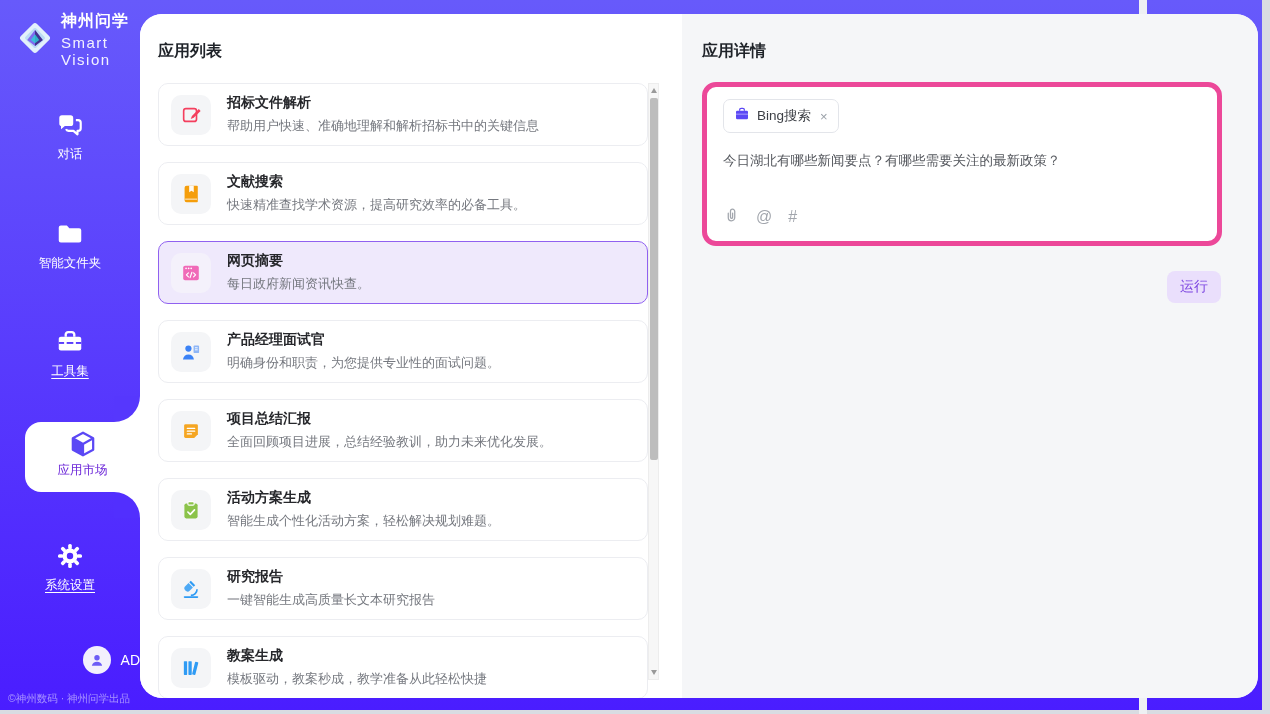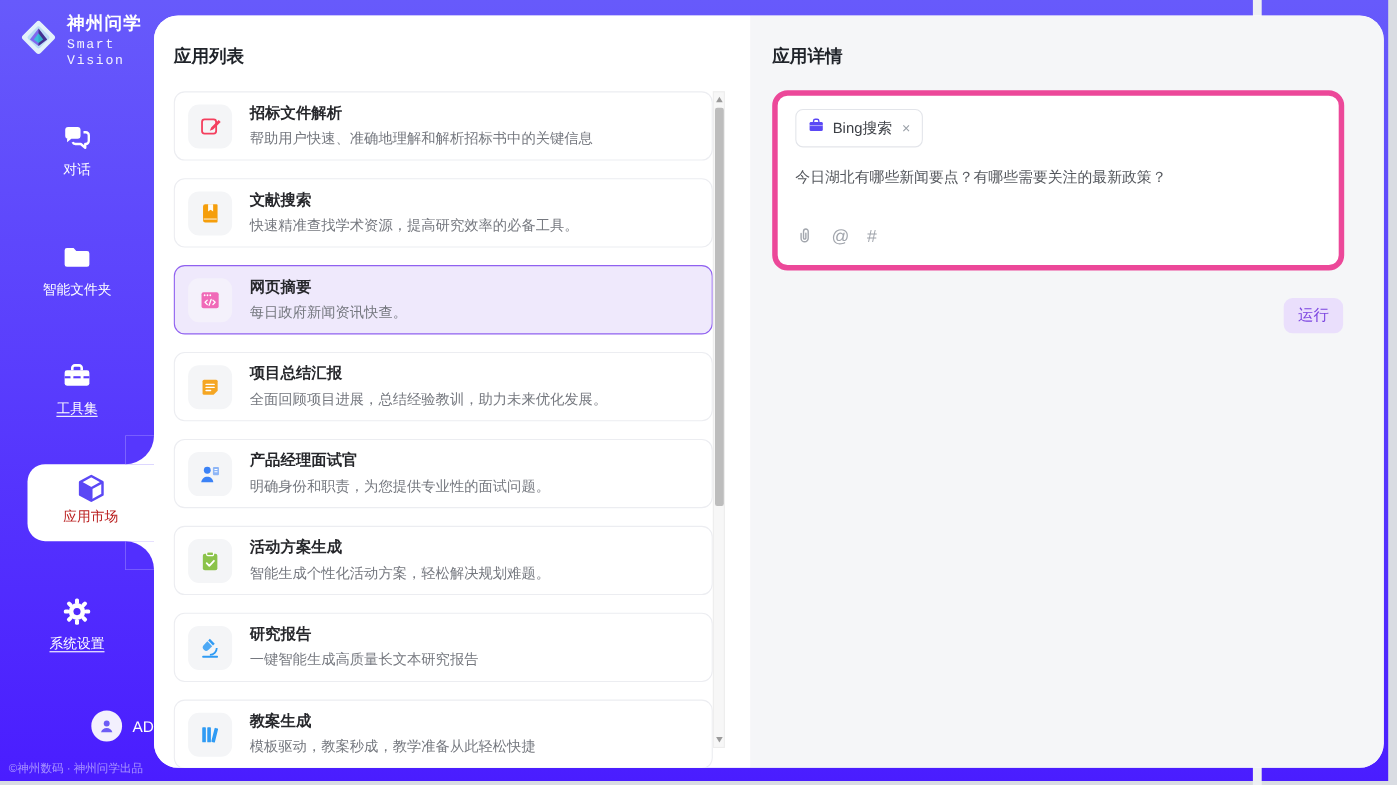--- a/index.html
+++ b/index.html
@@ -13,30 +13,30 @@
   .right-strip { position:absolute; right:0; top:0; width:8px; height:714px; background:#eef0f3; }
 
   
   .content { position:absolute; left:140px; top:14px; width:1118px; height:684px;
     background:#fff; border-radius:22px; overflow:hidden; display:flex; }
 
   
   .sidebar { position:absolute; left:0; top:0; width:140px; height:714px; z-index:3; color:#fff; }
   .logo { position:absolute; left:16px; top:11px; display:flex; align-items:center; gap:7px; }
   .logo-text b { display:block; font-size:16px; letter-spacing:1px; }
-  .logo-text span { display:block; font-size:12px; letter-spacing:1.5px; opacity:.92; margin-top:2px;font-family:Liberation Mono, monospace; }
+  .logo-text span { display:block; font-size:15px; letter-spacing:1.5px; opacity:.92; margin-top:2px; }
   .nav-item { position:absolute; left:0; width:140px; text-align:center; cursor:pointer; }
   .nav-icon { display:block; margin:0 auto 6px; width:30px; height:30px; }
   .nav-label { font-size:12.5px; color:#fff; }
   .nav-label.u { text-decoration:underline; text-underline-offset:3px; }
 
   .nav-tab-active { position:absolute; left:25px; top:422px; width:115px; height:70px;
     background:#fff; border-radius:16px 0 0 16px; text-align:center; cursor:pointer; }
   .nav-tab-active .nav-icon { margin-top:7px; margin-bottom:3px; }
-  .nav-tab-active .nav-label { color:#b91c1c; }
+  .nav-tab-active .nav-label { color:#6d28d9; }
   .curve { position:absolute; right:0; width:26px; height:26px; background:#fff; }
   .curve.top { top:-26px; } .curve.bot { bottom:-26px; }
   .curve.top::after { content:''; position:absolute; inset:0; background:#5637fd; border-bottom-right-radius:26px; }
   .curve.bot::after { content:''; position:absolute; inset:0; background:#522ffe; border-top-right-radius:26px; }
 
   .user-row { position:absolute; left:0; top:646px; width:140px; display:flex; align-items:center; justify-content:flex-end; gap:10px; cursor:pointer; }
   .avatar-circle { width:28px; height:28px; border-radius:50%; background:#f3f0fd; display:flex; align-items:center; justify-content:center; }
   .user-name { font-size:14px; color:#fff; }
   .copyright { position:absolute; left:8px; bottom:8px; font-size:10.5px; color:rgba(255,255,255,.5); white-space:nowrap;margin-top:16px; }
 
@@ -221,44 +221,44 @@
               <path d="M9.2 11.8L7 14l2.2 2.2M14.8 11.8L17 14l-2.2 2.2M13 11.2l-2 5.8" stroke="#fff" stroke-width="1.3" fill="none" stroke-linecap="round" stroke-linejoin="round"></path>
             </svg>
           </span>
           <div>
             <div class="card-name">网页摘要</div>
             <div class="card-desc">每日政府新闻资讯快查。</div>
           </div>
         </div>
 
         <div class="card">
-          <span class="tile" style="color:#f5a623">
-            <svg width="22" height="22" viewBox="0 0 24 24">
-              <path d="M4.5 6A1.5 1.5 0 016 4.5h12A1.5 1.5 0 0119.5 6v9.5l-4 4H6A1.5 1.5 0 014.5 18z" fill="currentColor"></path>
-              <path d="M8 9.2h8M8 12.2h8M8 15.2h4.5" stroke="#fff" stroke-width="1.4" stroke-linecap="round"></path>
-            </svg>
-          </span>
-          <div>
-            <div class="card-name">项目总结汇报</div>
-            <div class="card-desc">全面回顾项目进展，总结经验教训，助力未来优化发展。</div>
-          </div>
-        </div>
-
-        <div class="card">
           <span class="tile" style="color:#3b82f6">
             <svg width="22" height="22" viewBox="0 0 24 24">
               <circle cx="9.2" cy="8.2" r="3.4" fill="currentColor"></circle>
               <path d="M3.2 20.2c.5-3.6 2.9-5.6 6-5.6 3.2 0 5.6 2 6 5.6z" fill="currentColor"></path>
               <rect x="14.8" y="5" width="6" height="8.2" rx="1" fill="currentColor" opacity="0.55"></rect>
               <path d="M16.3 7.4h3M16.3 9.6h3" stroke="#fff" stroke-width="1"></path>
             </svg>
           </span>
           <div>
             <div class="card-name">产品经理面试官</div>
             <div class="card-desc">明确身份和职责，为您提供专业性的面试问题。</div>
+          </div>
+        </div>
+
+        <div class="card">
+          <span class="tile" style="color:#f5a623">
+            <svg width="22" height="22" viewBox="0 0 24 24">
+              <path d="M4.5 6A1.5 1.5 0 016 4.5h12A1.5 1.5 0 0119.5 6v9.5l-4 4H6A1.5 1.5 0 014.5 18z" fill="currentColor"></path>
+              <path d="M8 9.2h8M8 12.2h8M8 15.2h4.5" stroke="#fff" stroke-width="1.4" stroke-linecap="round"></path>
+            </svg>
+          </span>
+          <div>
+            <div class="card-name">项目总结汇报</div>
+            <div class="card-desc">全面回顾项目进展，总结经验教训，助力未来优化发展。</div>
           </div>
         </div>
 
         <div class="card">
           <span class="tile" style="color:#8bc34a">
             <svg width="22" height="22" viewBox="0 0 24 24">
               <rect x="4.8" y="4.8" width="14.4" height="16.4" rx="2" fill="currentColor"></rect>
               <rect x="8.6" y="2.9" width="6.8" height="3.8" rx="1.2" fill="currentColor" stroke="#fff" stroke-width="1.2"></rect>
               <path d="M8.6 14.2l2.6 2.6 4.6-5" fill="none" stroke="#fff" stroke-width="1.8" stroke-linecap="round" stroke-linejoin="round"></path>
             </svg>

